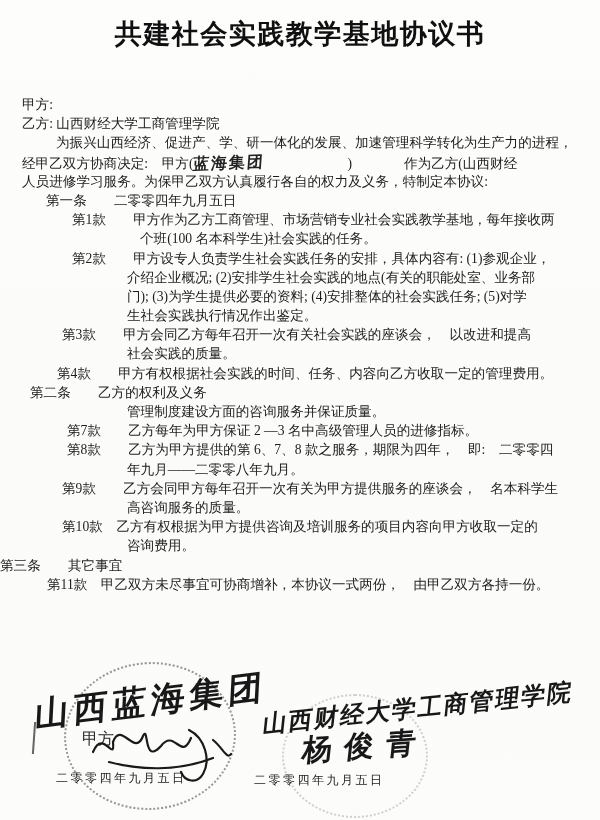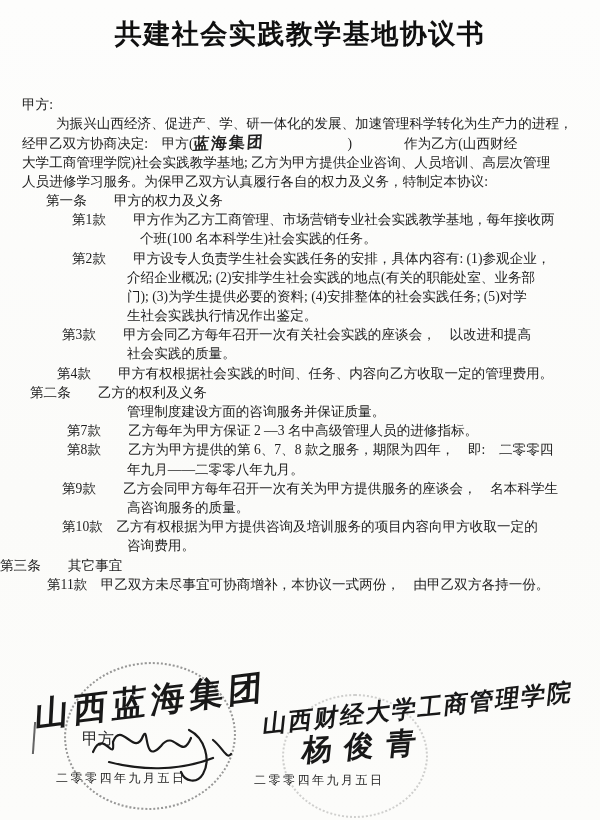--- a/index.html
+++ b/index.html
@@ -50,25 +50,25 @@
 </style>
 </head>
 <body>
 
 <div class="page">
 
   <div class="title">共建社会实践教学基地协议书</div>
 
   <div class="body-text">
     <div class="m22">甲方:</div>
+    <div class="m22">乙方: 山西财经大学工商管理学院</div>
     <div class="m56">为振兴山西经济、促进产、学、研一体化的发展、加速管理科学转化为生产力的进程，</div>
     <div class="m22"><span>经甲乙双方协商决定:　甲方(</span><span class="fill-hw">蓝海集团</span><span class="gap90"></span><span>)</span><span class="gap55"></span><span>作为乙方(山西财经</span></div>
-    <div class="m22">大学工商管理学院)社会实践教学基地; 乙方为甲方提供企业咨询、人员培训、高层次管理</div>
     <div class="m22">人员进修学习服务。为保甲乙双方认真履行各自的权力及义务，特制定本协议:</div>
-    <div class="m46">第一条　　甲方的权力及义务</div>
+    <div class="m46">第一条　　二零零四年九月五日</div>
     <div class="m72">第1款　　甲方作为乙方工商管理、市场营销专业社会实践教学基地，每年接收两</div>
     <div class="m140">个班(100 名本科学生)社会实践的任务。</div>
     <div class="m72">第2款　　甲方设专人负责学生社会实践任务的安排，具体内容有: (1)参观企业，</div>
     <div class="m127">介绍企业概况; (2)安排学生社会实践的地点(有关的职能处室、业务部</div>
     <div class="m127">门); (3)为学生提供必要的资料; (4)安排整体的社会实践任务; (5)对学</div>
     <div class="m127">生社会实践执行情况作出鉴定。</div>
     <div class="m62">第3款　　甲方会同乙方每年召开一次有关社会实践的座谈会，　以改进和提高</div>
     <div class="m127">社会实践的质量。</div>
     <div class="m57">第4款　　甲方有权根据社会实践的时间、任务、内容向乙方收取一定的管理费用。</div>
     <div class="m30">第二条　　乙方的权利及义务</div>

